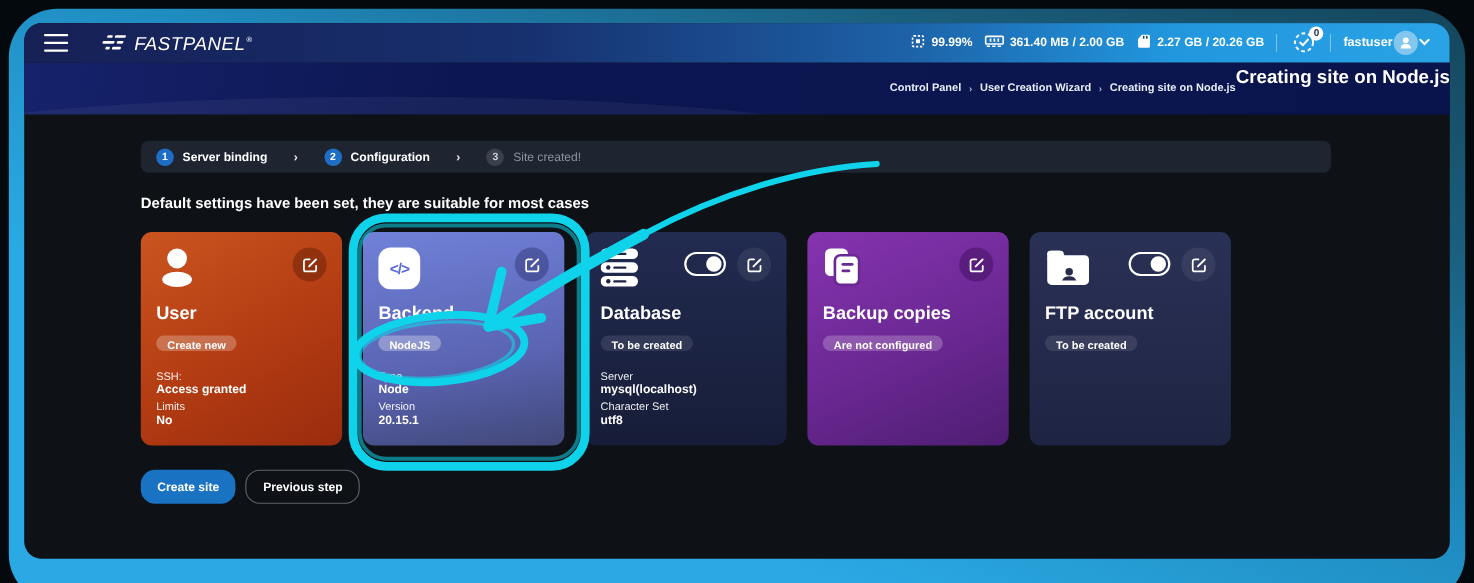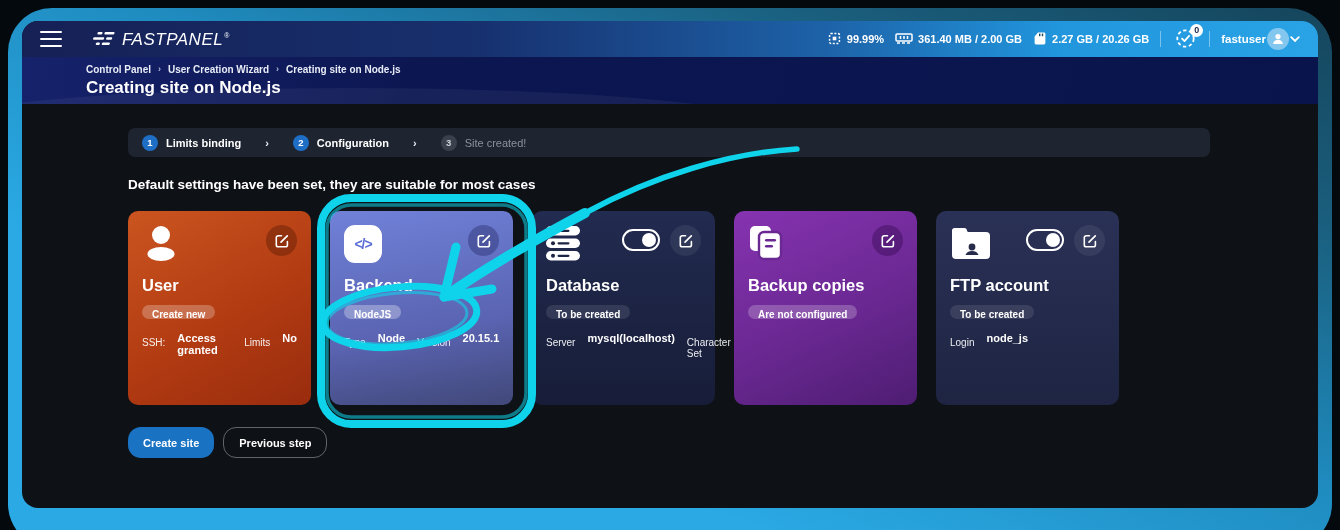--- a/index.html
+++ b/index.html
@@ -20,21 +20,21 @@
   .logo-reg { font-size:7px; position:relative; top:-7px; margin-left:1px; }
   .nav-right { margin-left:auto; display:flex; align-items:center; gap:11px; font-size:11px; font-weight:bold; }
   .stat { display:flex; align-items:center; gap:5px; }
   .vdiv { width:1px; height:16px; background:rgba(255,255,255,.4); }
   .tasks { position:relative; width:26px; height:24px; background:none; border:none; cursor:pointer; }
   .tasks .badge { position:absolute; top:-3px; right:-5px; width:13px; height:13px; border-radius:50%; background:#fff; color:#1b2a4a; font-size:9px; font-weight:bold; line-height:13px; text-align:center; }
   .usermenu { display:flex; align-items:center; gap:1px; background:none; border:none; color:#fff; font-size:11.5px; font-weight:bold; cursor:pointer; }
   .avatar { width:22px; height:22px; border-radius:50%; background:#84c7ee; display:flex; align-items:center; justify-content:center; }
 
   
-  .headband { height:47px; padding-left:64px; display:flex; flex-direction:column; justify-content:center;
+  .headband { height:47px; padding-left:64px; display:flex; flex-direction:row; justify-content:flex-end;
               background:linear-gradient(100deg,#16226b 0%,#0c1752 30%,#0a144c 100%); position:relative; overflow:hidden; }
   .headband::after { content:""; position:absolute; left:-120px; bottom:-74px; width:900px; height:90px; border-radius:50%;
                      background:rgba(255,255,255,0.05); }
   .crumbs { display:flex; align-items:center; gap:7px; font-size:10px; font-weight:bold; color:#e8ecf6; }
   .crumb-sep { font-size:9px; color:#aeb8d8; }
   .page-title { color:#fff; font-size:17px; font-weight:bold; margin-top:3px; }
 
   
   .content { padding:24px 0 0 106px; }
   .stepbar { width:1082px; height:29px; background:#1e2430; border-radius:7px; display:flex; align-items:center; padding:0 14px; gap:24px; }
@@ -63,21 +63,21 @@
   .backup .editbtn  { background:rgba(35,0,60,.33); }
   .toggle { width:38px; height:22px; border:2px solid #fff; border-radius:12px; background:transparent; position:relative; margin:4px 10px 0 0; cursor:pointer; flex:none; }
   .toggle .knob { position:absolute; right:2px; top:2px; width:14px; height:14px; border-radius:50%; background:#fff; }
   .code-chip { width:38px; height:38px; border-radius:11px; background:#fff; color:#5b6bd5; font-weight:bold; font-size:14px; display:flex; align-items:center; justify-content:center; letter-spacing:-1px; }
   .card-title { font-size:16.5px; font-weight:bold; margin-top:13px; }
   .card-badge { align-self:flex-start; margin-top:10px; height:14px; line-height:20px; padding:0 10px; border-radius:10px; font-size:10px; font-weight:bold; color:#fff; }
   .user .card-badge     { background:rgba(255,255,255,.25); }
   .backend .card-badge  { background:rgba(255,255,255,.30); }
   .database .card-badge, .ftp .card-badge { background:rgba(255,255,255,.10); }
   .backup .card-badge   { background:rgba(255,255,255,.22); }
-  .card-details { margin-top:13px; display:flex; gap:12px; }
+  .card-details { margin-top:13px; display:flex; flex-direction:column; gap:0; }
   .dlabel { font-size:10px; color:rgba(255,255,255,.92); margin-top:5px; }
   .dvalue { font-size:11px; font-weight:bold; }
 
   .actions { margin-top:22px; display:flex; gap:9px; }
   .btn { height:31px; border-radius:13px; padding:0 15px; font-size:11px; font-weight:bold; cursor:pointer; font-family:inherit; }
   .btn-primary { background:#1a72c2; border:none; color:#fff; }
   .btn-ghost { background:transparent; border:1px solid rgba(255,255,255,.35); color:#fff; }
 
   .annotation { position:absolute; left:0; top:0; width:1340px; height:530px; pointer-events:none; z-index:40; }
 </style>
@@ -177,21 +177,21 @@
       <span class="crumb-sep">›</span>
       <span>Creating site on Node.js</span>
     </div>
     <div class="page-title">Creating site on Node.js</div>
   </div>
 
   <div class="content">
     <div class="stepbar">
       <div class="step">
         <span class="step-circle">1</span>
-        <span class="step-label">Limits binding</span>
+        <span class="step-label">Server binding</span>
       </div>
       <span class="step-sep">›</span>
       <div class="step">
         <span class="step-circle">2</span>
         <span class="step-label">Configuration</span>
       </div>
       <span class="step-sep">›</span>
       <div class="step pending">
         <span class="step-circle">3</span>
         <span class="step-label">Site created!</span>
@@ -326,24 +326,20 @@
             </button>
           <button class="editbtn">
             <svg width="16" height="16" viewBox="0 0 16 16">
                 <path d="M13.4 8.6 v3.3 a1.9 1.9 0 0 1 -1.9 1.9 H4.2 a1.9 1.9 0 0 1 -1.9 -1.9 V4.7 a1.9 1.9 0 0 1 1.9 -1.9 h3.3" fill="none" stroke="#fff" stroke-width="1.6" stroke-linecap="round"></path>
                 <path d="M7 9.2 L13.3 2.9" stroke="#fff" stroke-width="1.7" stroke-linecap="round"></path>
               </svg>
           </button>
         </div>
         <div class="card-title">FTP account</div>
         <div class="card-badge">To be created</div>
-        <div class="card-details">
-          <div class="dlabel">Login</div>
-          <div class="dvalue">node_js</div>
-        </div>
       </div>
     </div>
 
     <div class="actions">
       <button class="btn btn-primary">Create site</button>
       <button class="btn btn-ghost">Previous step</button>
     </div>
   </div>
 </div>
 

